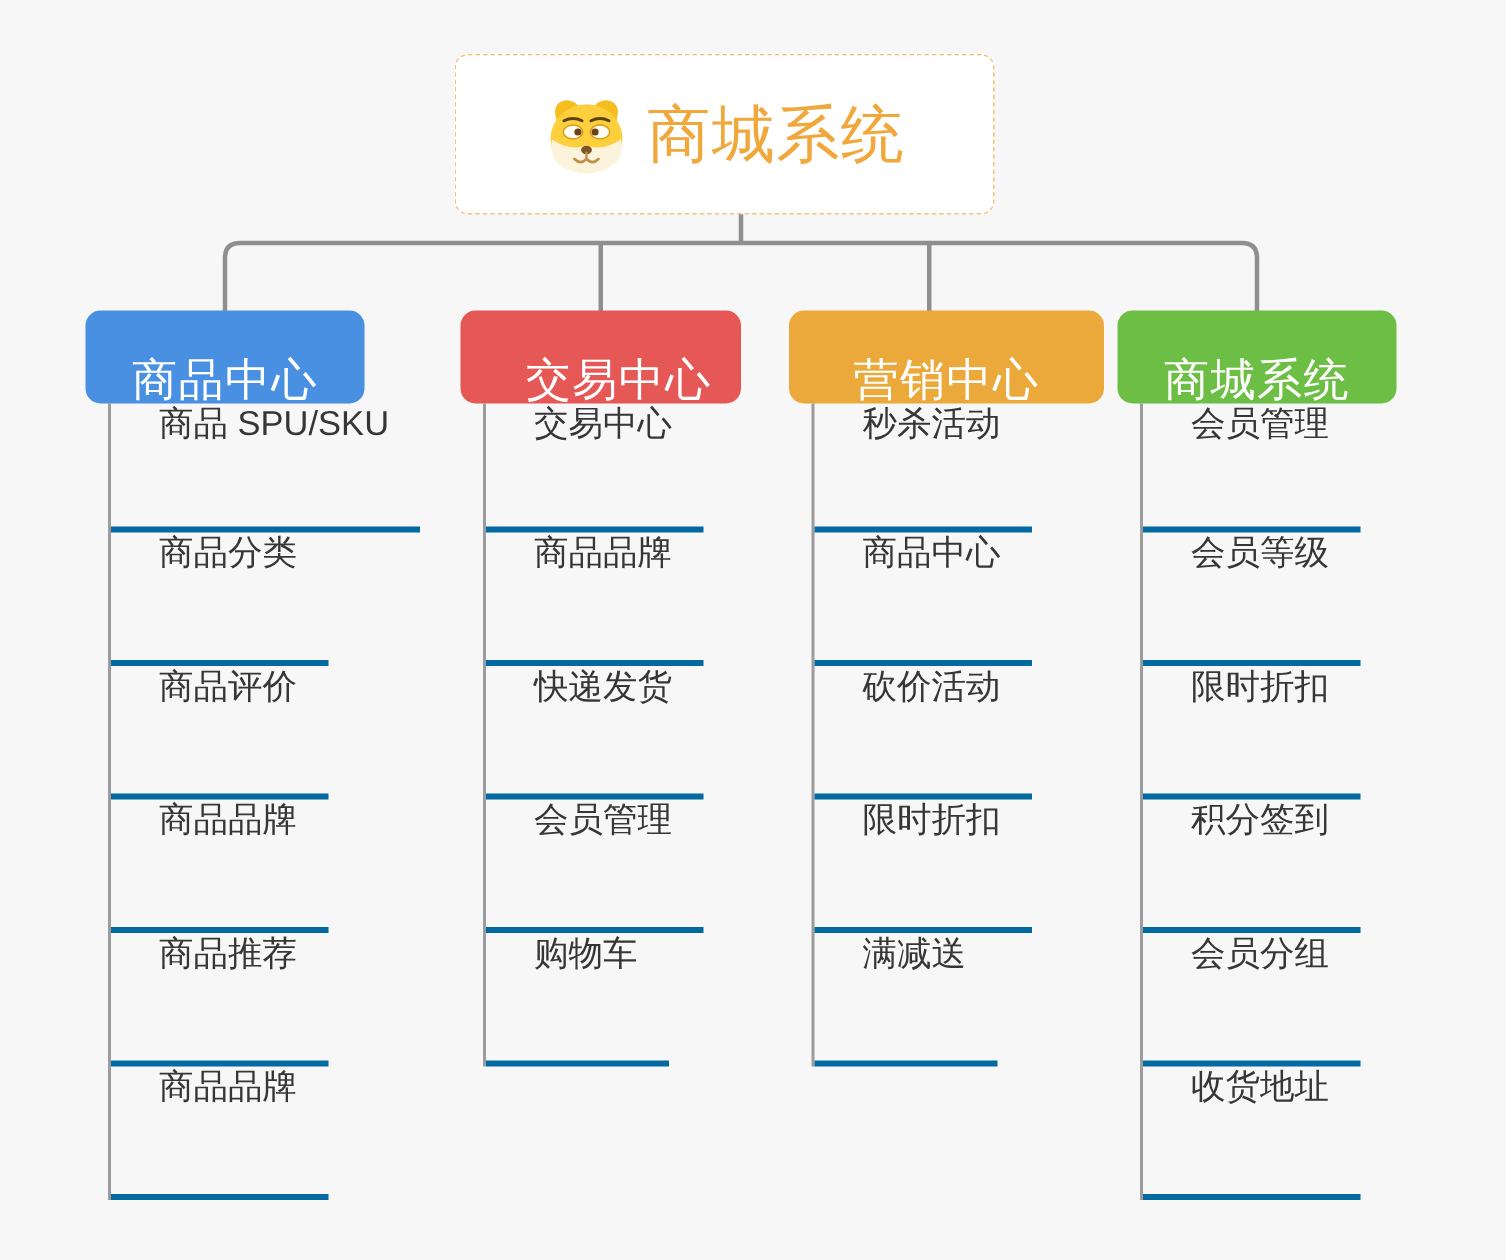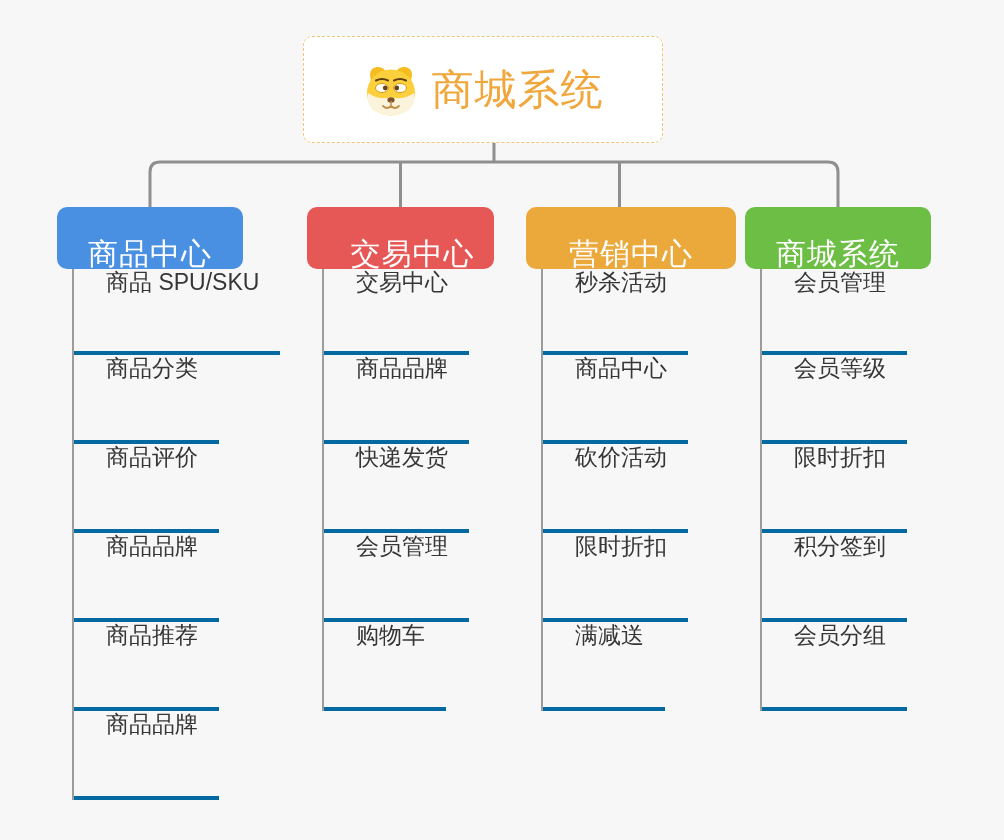--- a/index.html
+++ b/index.html
@@ -209,17 +209,20 @@
     </div>
 
     <div class="leaf">
       <span class="leaf-label">积分签到</span>
     </div>
 
     <div class="leaf">
       <span class="leaf-label">会员分组</span>
     </div>
 
+    <div class="leaf">
+      <span class="leaf-label">收货地址</span>
+    </div>
   </div>
     </div>
   </div>
 
 </div>
 
 </body></html>

